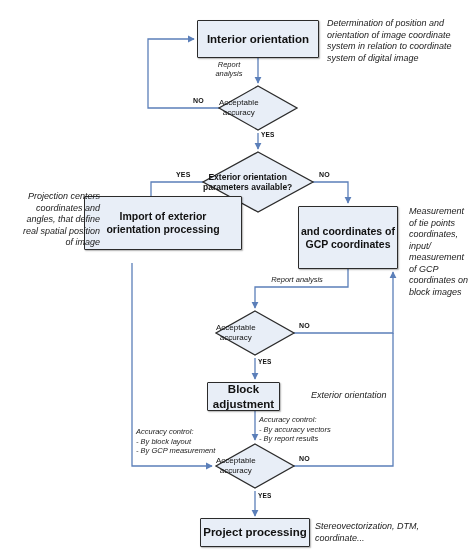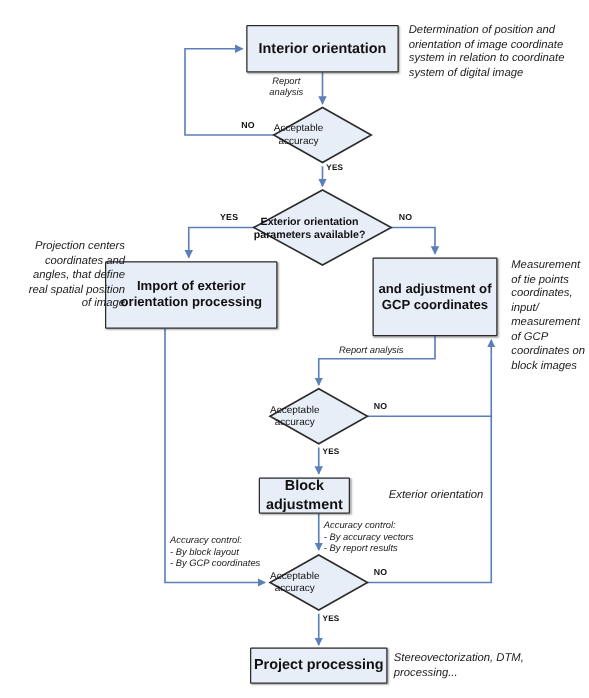--- a/index.html
+++ b/index.html
@@ -150,30 +150,30 @@
       <polygon points="55,0 110,30 55,60 0,30" fill="#e8eef7" stroke="#2b2b2b" stroke-width="1.3"></polygon>
     </svg>
     <div class="decision-label" style="font-size:8.5px;">
       <div>
         <div>Exterior orientation</div>
         <div>parameters available?</div>
       </div>
     </div>
   </div>
 
-  <div class="node process" style="left:84px; top:209px; width:138px; height:54px; font-size:10.5px;">
+  <div class="node process" style="left:84px; top:196px; width:158px; height:54px; font-size:10.5px;">
     <div>
       <div>Import of exterior</div>
       <div>orientation processing</div>
     </div>
   </div>
 
   <div class="node process" style="left:298px; top:206px; width:100px; height:63px; font-size:10.5px;">
     <div>
-      <div>and adjustment of</div>
+      <div>and coordinates of</div>
       <div>GCP coordinates</div>
     </div>
   </div>
 
   <div class="decision-wrap" style="left:216px; top:311px; width:78px; height:44px;">
     <svg width="78" height="44">
       <polygon points="39,0 78,22 39,44 0,22" fill="#e8eef7" stroke="#2b2b2b" stroke-width="1.3"></polygon>
     </svg>
     <div class="decision-label" style="font-size:8px;">
       <div>
@@ -230,24 +230,24 @@
 
   <div class="note note-l" style="left:2px; top:191px; width:78px; font-size:9px;margin-left:20px;">Projection centers coordinates and angles, that define real spatial position of image</div>
 
   <div class="note note-r" style="left:409px; top:206px; width:62px; font-size:9px;">Measurement of tie points coordinates, input/ measurement of GCP coordinates on block images</div>
 
   <div class="note note-r" style="left:311px; top:390px; width:120px; font-size:9px;">Exterior orientation</div>
 
   <div class="note note-r" style="left:136px; top:427px; width:110px; font-size:7.5px;">
     <div>Accuracy control:</div>
     <div>- By block layout</div>
-    <div>- By GCP coordinates</div>
+    <div>- By GCP measurement</div>
   </div>
 
   <div class="note note-r" style="left:259px; top:415px; width:120px; font-size:7.5px;">
     <div>Accuracy control:</div>
     <div>- By accuracy vectors</div>
     <div>- By report results</div>
   </div>
 
-  <div class="note note-r" style="left:315px; top:521px; width:150px; font-size:9px;">Stereovectorization, DTM, processing...</div>
+  <div class="note note-r" style="left:315px; top:521px; width:150px; font-size:9px;">Stereovectorization, DTM, coordinate...</div>
 
 </div>
 
 </body></html>

